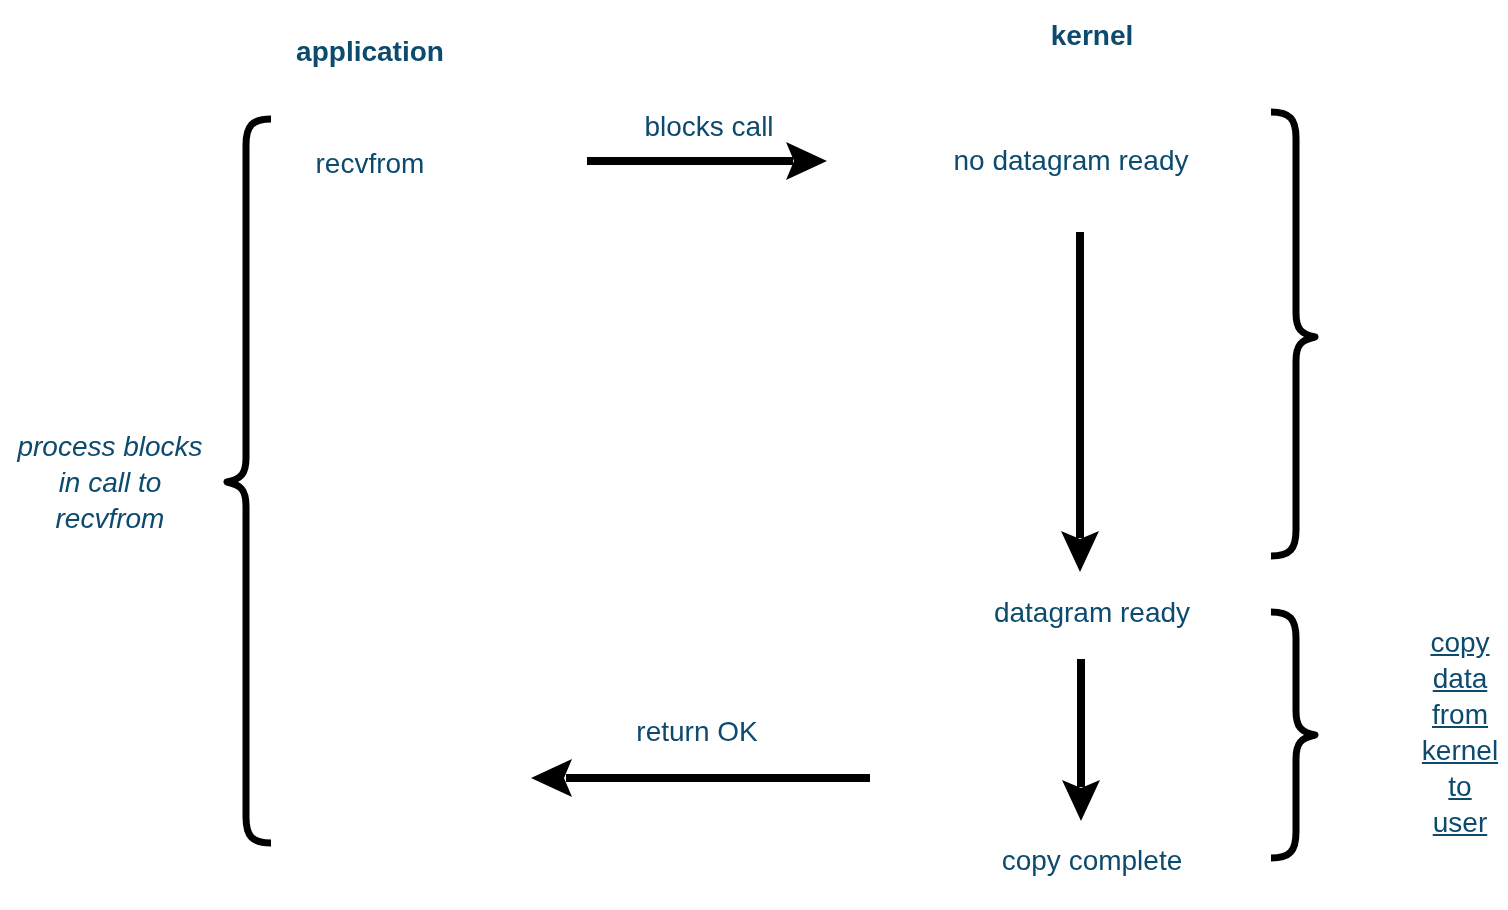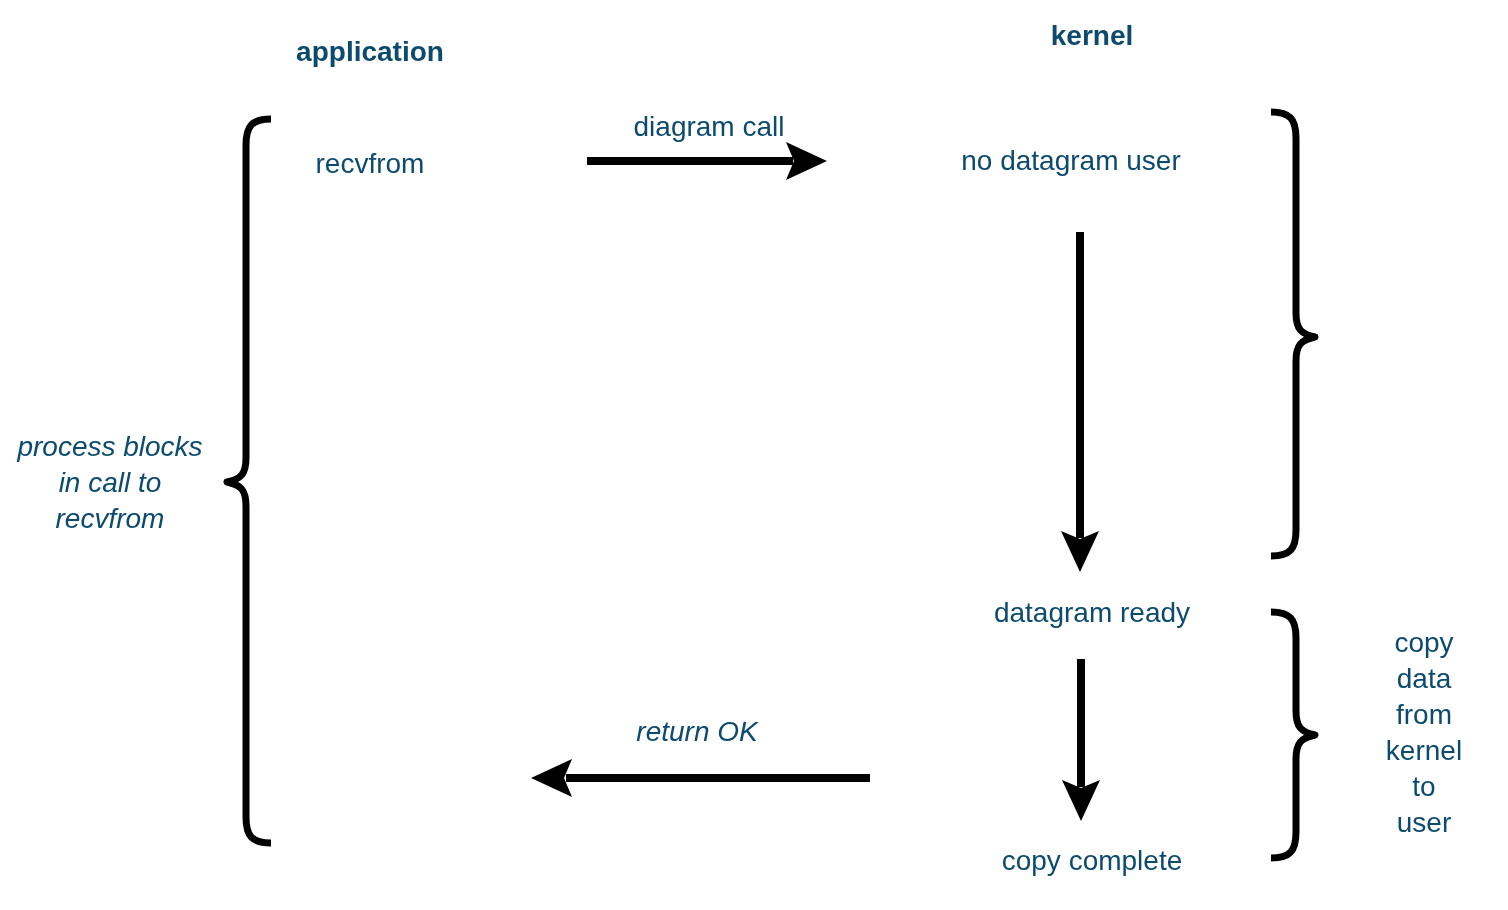--- a/index.html
+++ b/index.html
@@ -83,28 +83,28 @@
 
   <div class="lbl bold" style="left:1061px; top:36px;margin-left:31px;">kernel</div>
 
   <div class="lbl" style="left:370px; top:164px;">recvfrom</div>
 
 
   <div class="lbl" style="left:110px; top:483px;font-style:italic;">process blocks
 in call to
 recvfrom</div>
 
-  <div class="lbl" style="left:709px; top:127px;">diagram call</div>
+  <div class="lbl" style="left:709px; top:127px;">blocks call</div>
 
-  <div class="lbl" style="left:697px; top:732px;font-style:italic;">return OK</div>
+  <div class="lbl" style="left:697px; top:732px;">return OK</div>
 
-  <div class="lbl" style="left:1071px; top:161px;">no datagram user</div>
+  <div class="lbl" style="left:1071px; top:161px;">no datagram ready</div>
 
   <div class="lbl" style="left:1092px; top:613px;">datagram ready</div>
 
   <div class="lbl" style="left:1092px; top:861px;">copy complete</div>
 
 
-  <div class="lbl" style="left:1424px; top:733px;">copy data
+  <div class="lbl" style="left:1460px; top:733px;text-decoration:underline;">copy data
 from kernel
 to user</div>
 
 </div>
 
 </body></html>

